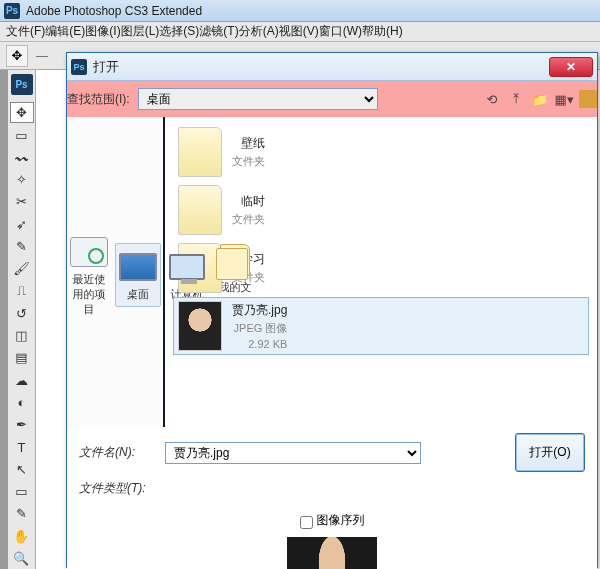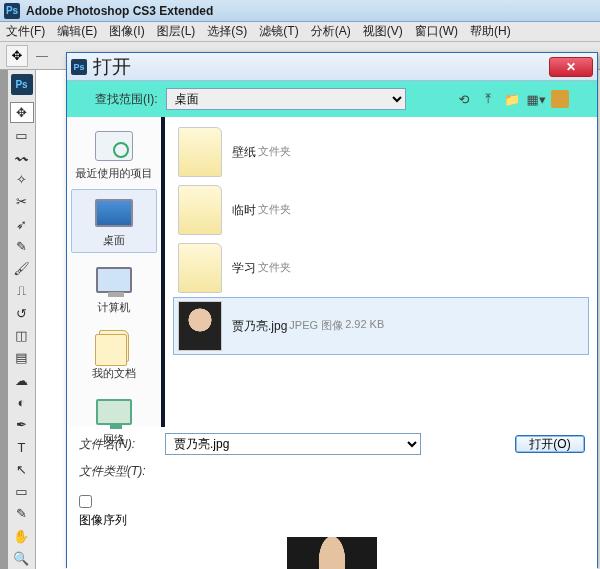--- a/index.html
+++ b/index.html
@@ -1,24 +1,24 @@
 <!DOCTYPE html>
 <html><head>
 <meta charset="utf-8">
 <style>
 * { margin: 0; padding: 0; box-sizing: border-box; font-family: "Microsoft YaHei", "SimSun", sans-serif; font-size: 12px; }
 body { background: #fff; width: 600px; height: 569px; overflow: hidden; }
 
 
 .app-titlebar { height: 22px; background: linear-gradient(#d3e5f5, #bcd5ec); display: flex; align-items: center; padding-left: 4px; border-bottom: 1px solid #7fa6cc; }
 .app-titlebar .ps-logo { width: 16px; height: 16px; background: #1a3c5a; color: #67c3ff; font-size: 10px; font-weight: bold; display: flex; align-items: center; justify-content: center; border-radius: 2px; margin-right: 6px; }
-.app-titlebar .title { color: #1a1a1a; font-weight: bold; }
-
-
-.menubar { height: 20px; background: #e8e8e8; display: flex; align-items: center; padding-left: 6px; gap: 12px; border-bottom: 1px solid #bbb; }
+.app-titlebar .title { color: #1a1a1a; }
+
+
+.menubar { height: 20px; background: #e8e8e8; display: flex; align-items: center; padding-left: 6px; border-bottom: 1px solid #bbb; }
 .menubar span { color: #222; cursor: default; }
 
 
 .optionsbar { height: 28px; background: #e8e8e8; border-bottom: 1px solid #aaa; display: flex; align-items: center; padding-left: 6px; gap: 8px; }
 .optionsbar .move-icon { width: 22px; height: 22px; border: 1px solid #bbb; background: #f5f5f5; display: flex; align-items: center; justify-content: center; font-size: 13px; }
 .optionsbar .dash { color: #666; }
 
 
 .main { display: flex; height: calc(569px - 22px - 20px - 28px); }
 
@@ -33,36 +33,36 @@
 
 
 .whitegap { width: 30px; background: #fff; }
 
 
 .dialog { position: absolute; left: 66px; top: 52px; width: 532px; height: 516px; border: 1px solid #2b6bb5; box-shadow: 2px 2px 6px rgba(0,0,0,0.3); background: #f0f0f0; }
 
 
 .dlg-titlebar { height: 28px; background: linear-gradient(#eef4fb, #d7e6f6); display: flex; align-items: center; padding: 0 4px; border-bottom: 1px solid #a5bfdb; }
 .dlg-titlebar .ps-logo { width: 16px; height: 16px; background: #1a3c5a; color: #67c3ff; font-size: 9px; font-weight: bold; display: flex; align-items: center; justify-content: center; border-radius: 2px; margin-right: 6px; }
-.dlg-titlebar .title { flex: 1; color: #222; font-size: 19px; }
+.dlg-titlebar .title { flex: 1; color: #222; font-size: 13px; }
 .dlg-titlebar .close { width: 44px; height: 20px; background: linear-gradient(#e67, #c23); border: 1px solid #a22; border-radius: 3px; color: #fff; display: flex; align-items: center; justify-content: center; font-weight: bold; }
 
 
-.search-row { height: 36px; display: flex; align-items: center; padding: 0 28px; gap: 8px; background: #5eead4; }
+.search-row { height: 36px; display: flex; align-items: center; padding: 0 0; gap: 8px; background: #fca5a5; }
 .search-row label { color: #333; }
 .search-row select { flex: 1; height: 22px; border: 1px solid #7a9ec4; padding-left: 4px; max-width: 240px; }
 .search-row .nav-icons { display: flex; gap: 6px; align-items: center; margin-left: auto; }
 .search-row .nav-icons span { width: 18px; height: 18px; display: flex; align-items: center; justify-content: center; color: #444; font-size: 13px; border: 1px solid transparent; }
 .search-row .br-icon { width: 18px; height: 14px; background: #d8a038; border: 1px solid #a87820; border-radius: 2px; }
 
 
 .dlg-body { display: flex; background: #fff; height: 310px; }
 
 
-.places { width: 98px; background: #fbfbfb; border-right: 4px solid #0f172a; display: flex; flex-direction: column; align-items: center; padding-top: 6px; gap: 4px; }
+.places { width: 98px; background: #fbfbfb; border-right: 2px solid #0f172a; display: flex; flex-direction: row; align-items: center; padding-top: 6px; gap: 4px; }
 .place { width: 86px; display: flex; flex-direction: column; align-items: center; padding: 6px 2px 4px; gap: 3px; cursor: pointer; }
 .place.selected { background: #e8eff8; border: 1px solid #a8c4e4; border-radius: 2px; }
 .place .picon { width: 40px; height: 34px; display: flex; align-items: center; justify-content: center; font-size: 26px; }
 .place .plabel { font-size: 11px; color: #333; text-align: center; }
 
 
 .ico-recent { width: 38px; height: 30px; background: #eef3f8; border: 1px solid #99b; border-radius: 3px; position: relative; }
 .ico-recent::after { content: ""; position: absolute; right: 3px; bottom: 2px; width: 12px; height: 12px; border: 2px solid #3a6; border-radius: 50%; }
 .ico-desktop { width: 38px; height: 28px; background: linear-gradient(#4a90d9,#2a6bb0); border: 2px solid #889; border-radius: 2px; }
 .ico-docs { width: 30px; height: 32px; background: #fdf3c6; border: 1px solid #caa85a; border-radius: 2px 6px 2px 2px; position: relative; }
@@ -73,34 +73,34 @@
 .ico-network::after { content: ""; position: absolute; left: 12px; bottom: -6px; width: 12px; height: 5px; background: #5a8; }
 
 
 .filelist { flex: 1; padding: 6px 8px; overflow: auto; }
 .file-item { height: 58px; display: flex; align-items: center; gap: 10px; padding: 4px; border: 1px solid transparent; cursor: pointer; }
 .file-item.selected { background: #e6f1fb; border: 1px solid #8fb8e0; }
 .file-item .thumb { width: 44px; height: 50px; border: 1px solid #ccc; background: #fdf3c6; display: flex; align-items: center; justify-content: center; }
 .file-item .thumb.folder { background: linear-gradient(#fff8d8,#f5e6a0); border-radius: 2px 6px 2px 2px; }
 .file-item .thumb.jpeg { background: #222; }
 .file-item .thumb.jpeg .face { width: 30px; height: 40px; background: radial-gradient(circle at 50% 35%, #e8c8a8 0 38%, #222 39% 100%); border-radius: 3px; }
-.file-item .meta { display: flex; flex-direction: row; gap: 2px; }
+.file-item .meta { display: flex; flex-direction: column; gap: 2px; align-items: flex-end; }
 .file-item .fname { color: #222; }
 .file-item .ftype { color: #888; font-size: 11px; }
 .file-item .fsize { color: #888; font-size: 11px; }
 
 
 .bottom { padding: 6px 12px; background: #fff; }
 .form-row { display: flex; align-items: center; gap: 10px; margin-bottom: 8px; }
 .form-row label { width: 76px; color: #333; font-style: italic; }
 .form-row select, .form-row .combo { flex: 1; height: 22px; border: 1px solid #7a9ec4; padding-left: 4px; max-width: 256px; background: #fff; }
-.form-row button { width: 70px; height: 18px; border: 1px solid #2a6fb5; background: linear-gradient(#f5faff,#dce9f7); border-radius: 3px; cursor: pointer; margin-left: auto; }
+.form-row button { width: 70px; height: 39px; border: 1px solid #2a6fb5; background: linear-gradient(#f5faff,#dce9f7); border-radius: 3px; cursor: pointer; margin-left: auto; }
 .form-row button.default { border: 1px solid #2a6fb5; box-shadow: 0 0 0 1px #8fc1f0 inset; }
 
-.seq-row { display: flex; justify-content: center; align-items: flex-start; gap: 4px; margin-top: 15px; flex-direction: column; }
+.seq-row { display: flex; justify-content: center; align-items: flex-end; gap: 4px; margin-top: 15px; }
 .seq-row input[type=checkbox] { width: 13px; height: 13px; }
 
 .preview-area { display: flex; justify-content: center; margin-top: 8px; }
 .preview-thumb { width: 90px; height: 88px; background: #1a1a1a; display: flex; align-items: flex-start; justify-content: center; overflow: hidden; }
 .preview-thumb .face2 { width: 66px; height: 88px; background: radial-gradient(ellipse at 50% 28%, #e5c3a0 0 28%, #1a1a1a 29% 100%); }
 </style>
 </head>
 <body>
 
 <div class="app-titlebar">
@@ -195,26 +195,20 @@
             <div class="ico-computer"></div>
           </div>
         <div class="plabel">计算机</div>
       </div>
       <div class="place">
         <div class="picon">
             <div class="ico-docs"></div>
           </div>
         <div class="plabel">我的文档</div>
       </div>
-      <div class="place">
-        <div class="picon">
-            <div class="ico-network"></div>
-          </div>
-        <div class="plabel">网络</div>
-      </div>
     </div>
 
     <div class="filelist">
       <div class="file-item">
         <div class="thumb folder"></div>
         <div class="meta">
           <div class="fname">壁纸</div>
           <div class="ftype">文件夹</div>
         </div>
       </div>

